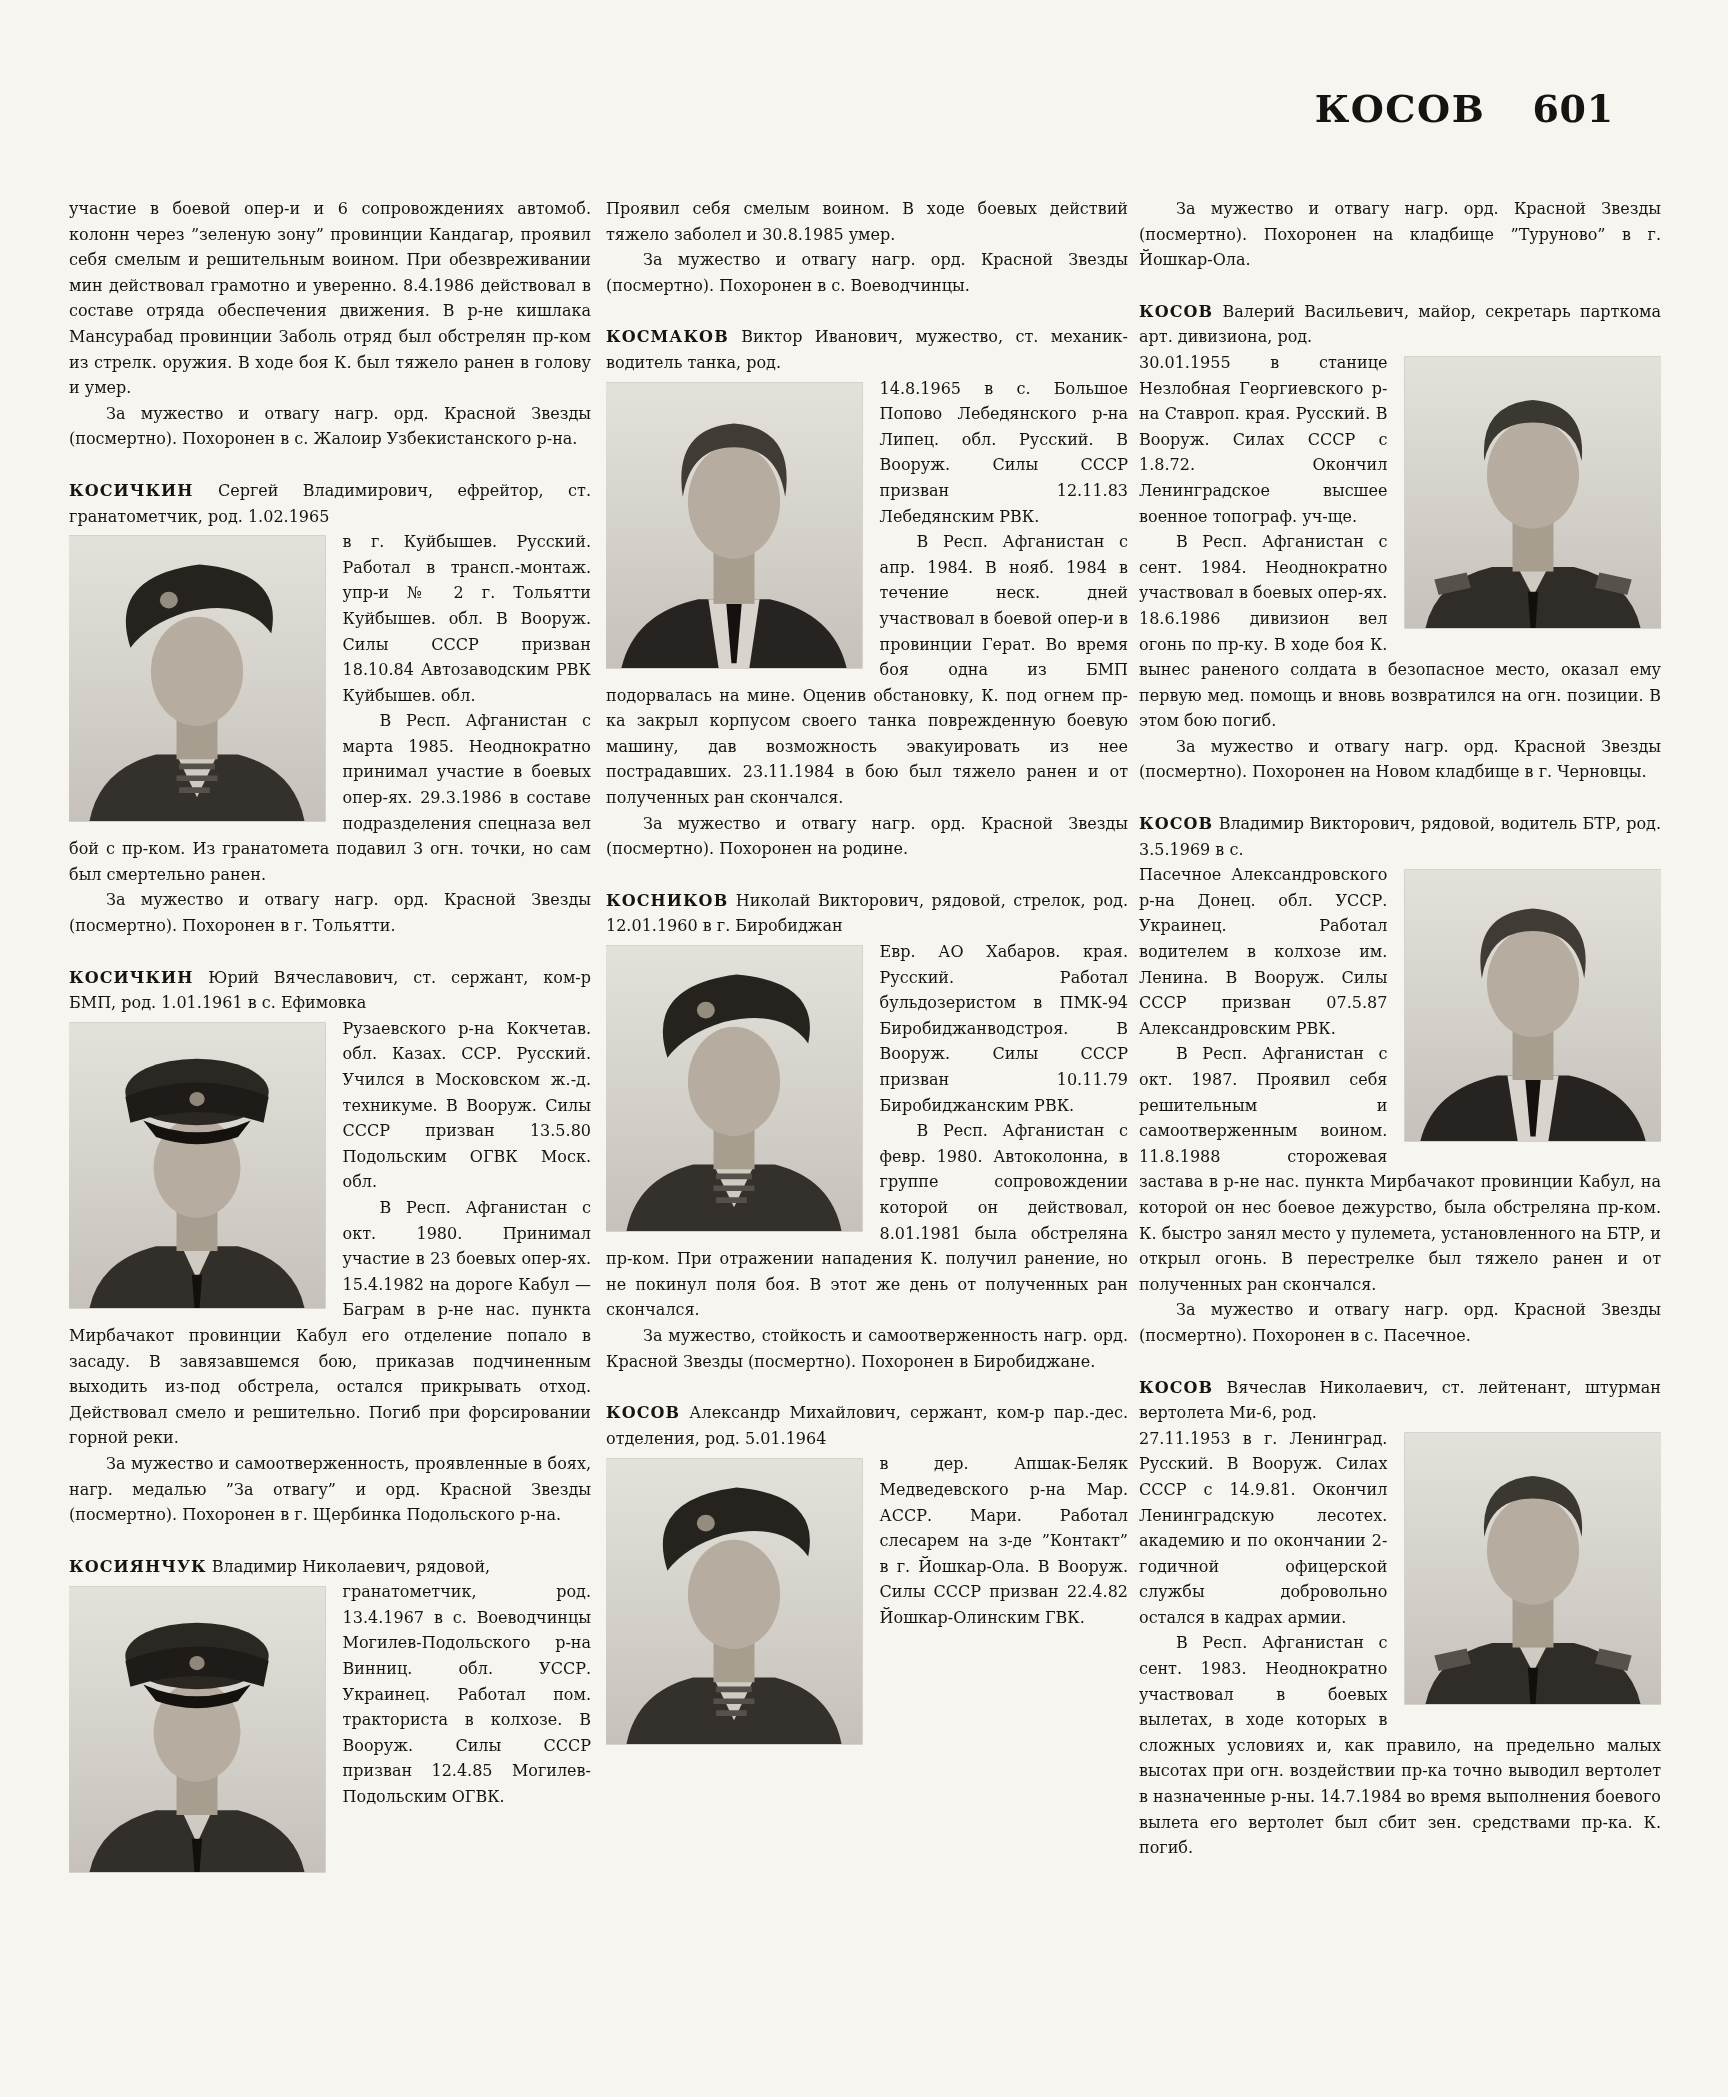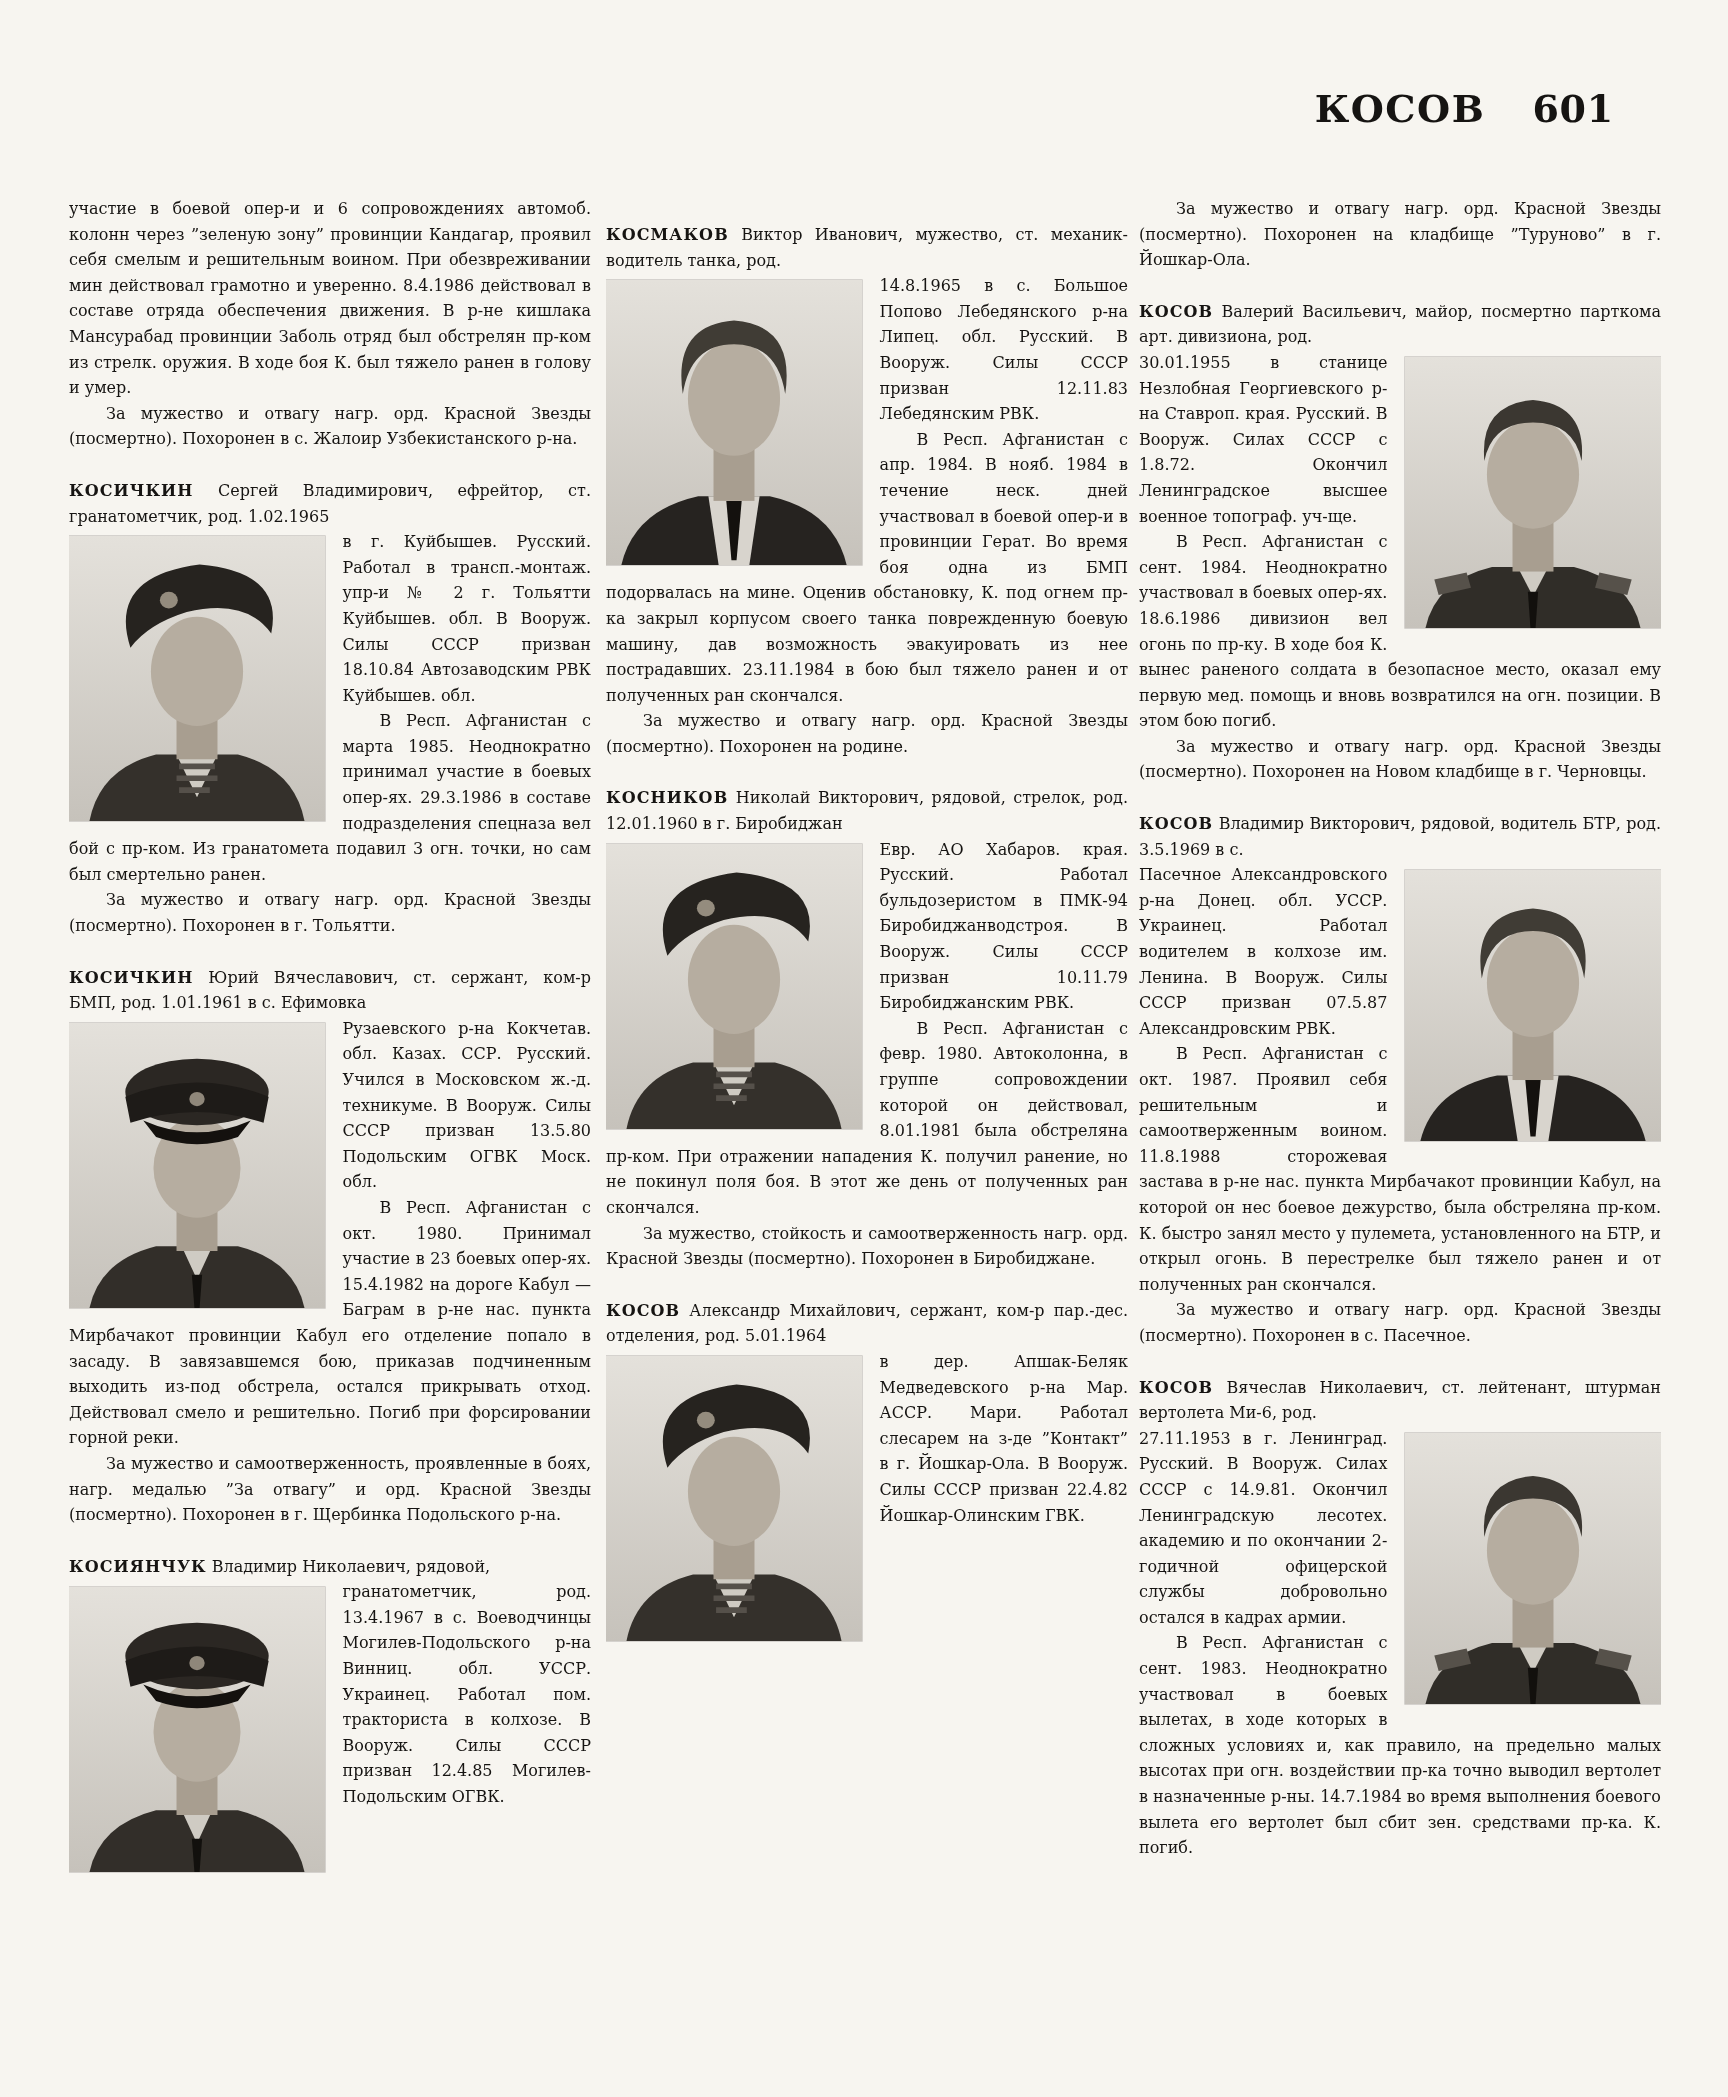--- a/index.html
+++ b/index.html
@@ -140,20 +140,24 @@
       <p class="para"><span class="photo left" title="портрет: военнослужащий в фуражке">
             <svg viewBox="0 0 100 120" preserveAspectRatio="none">
               <use href="#sym-cap"></use>
             </svg>
           </span><span>гранатометчик, род. 13.4.1967 в с. Воеводчинцы Могилев-Подольского р-на Винниц. обл. УССР. Украинец. Работал пом. тракториста в колхозе. В Вооруж. Силы СССР призван 12.4.85 Могилев-Подольским ОГВК.</span></p>
 
     </article>
   </div>
 
   <div class="col col2">
+    <div class="contblock">
+      <p class="para">Проявил себя смелым воином. В ходе боевых действий тяжело заболел и 30.8.1985 умер.</p>
+      <p class="para ind">За мужество и отвагу нагр. орд. Красной Звезды (посмертно). Похоронен в с. Воеводчинцы.</p>
+    </div>
 
     <article class="entry">
       <p class="para"><b class="surname">КОСМАКОВ</b><span> Виктор Иванович, мужество, ст. механик-водитель танка, род.</span></p>
       <p class="para"><span class="photo left" title="портрет: молодой человек в штатском костюме">
             <svg viewBox="0 0 100 120" preserveAspectRatio="none">
               <use href="#sym-civ"></use>
             </svg>
           </span><span>14.8.1965 в с. Большое Попово Лебедянского р-на Липец. обл. Русский. В Вооруж. Силы СССР призван 12.11.83 Лебедянским РВК.</span></p>
       <p class="para ind">В Респ. Афганистан с апр. 1984. В нояб. 1984 в течение неск. дней участвовал в боевой опер-и в провинции Герат. Во время боя одна из БМП подорвалась на мине. Оценив обстановку, К. под огнем пр-ка закрыл корпусом своего танка поврежденную боевую машину, дав возможность эвакуировать из нее пострадавших. 23.11.1984 в бою был тяжело ранен и от полученных ран скончался.</p>
       <p class="para ind">За мужество и отвагу нагр. орд. Красной Звезды (посмертно). Похоронен на родине.</p>
@@ -180,21 +184,21 @@
 
     </article>
   </div>
 
   <div class="col col3">
     <div class="contblock">
       <p class="para ind">За мужество и отвагу нагр. орд. Красной Звезды (посмертно). Похоронен на кладбище ”Туруново” в г. Йошкар-Ола.</p>
     </div>
 
     <article class="entry">
-      <p class="para"><b class="surname">КОСОВ</b><span> Валерий Васильевич, майор, посмертно парткома арт. дивизиона, род.</span></p>
+      <p class="para"><b class="surname">КОСОВ</b><span> Валерий Васильевич, майор, секретарь парткома арт. дивизиона, род.</span></p>
       <p class="para"><span class="photo right short" title="портрет: офицер в форме, без головного убора">
             <svg viewBox="0 0 100 120" preserveAspectRatio="none">
               <use href="#sym-mil"></use>
             </svg>
           </span><span>30.01.1955 в станице Незлобная Георгиевского р-на Ставроп. края. Русский. В Вооруж. Силах СССР с 1.8.72. Окончил Ленинградское высшее военное топограф. уч-ще.</span></p>
       <p class="para ind">В Респ. Афганистан с сент. 1984. Неоднократно участвовал в боевых опер-ях. 18.6.1986 дивизион вел огонь по пр-ку. В ходе боя К. вынес раненого солдата в безопасное место, оказал ему первую мед. помощь и вновь возвратился на огн. позиции. В этом бою погиб.</p>
       <p class="para ind">За мужество и отвагу нагр. орд. Красной Звезды (посмертно). Похоронен на Новом кладбище в г. Черновцы.</p>
     </article>
 
     <article class="entry">

